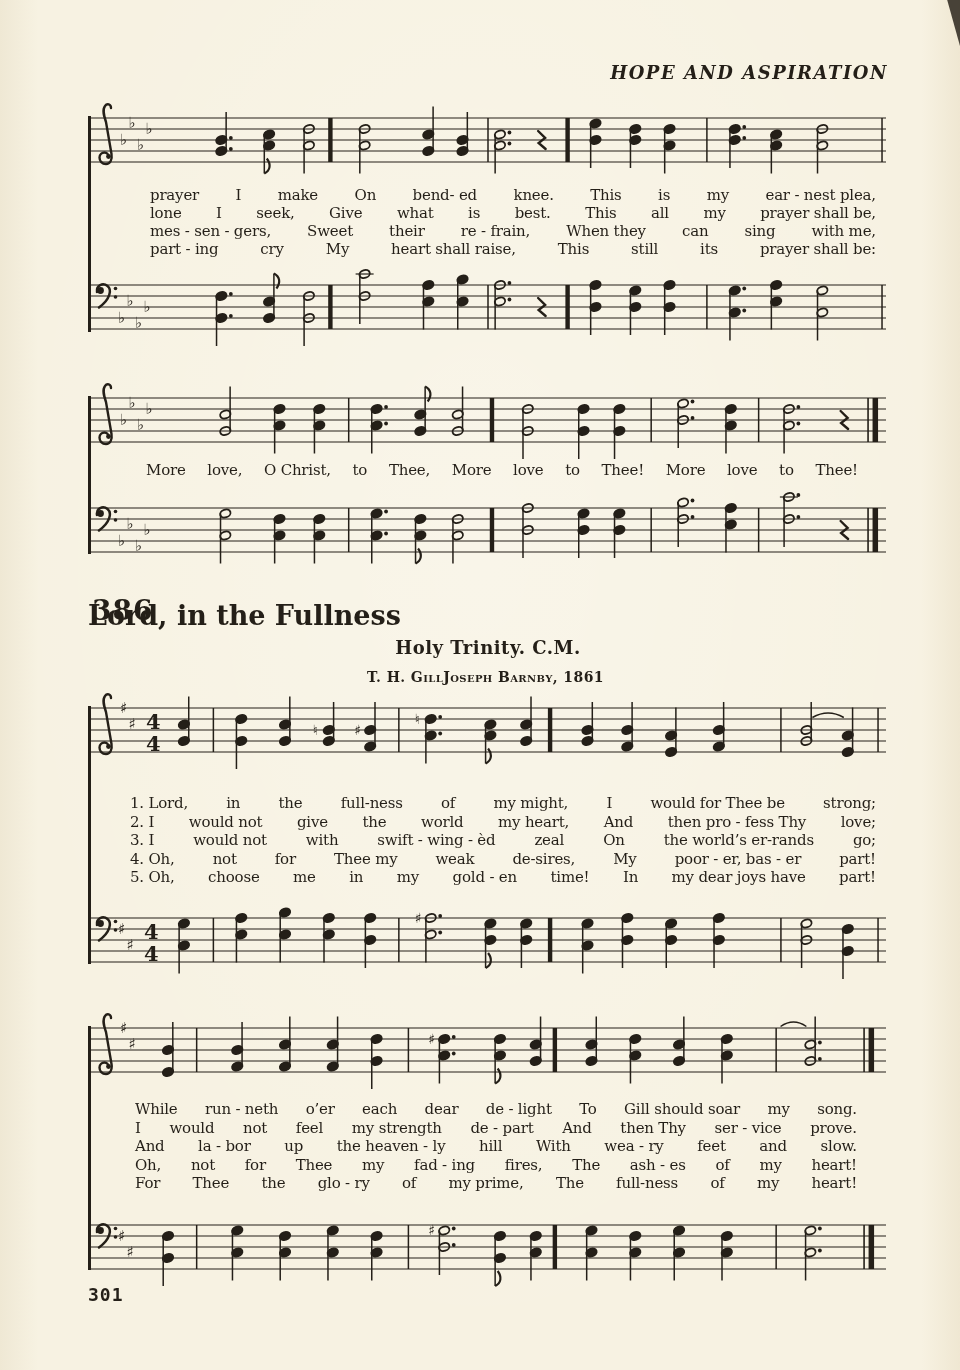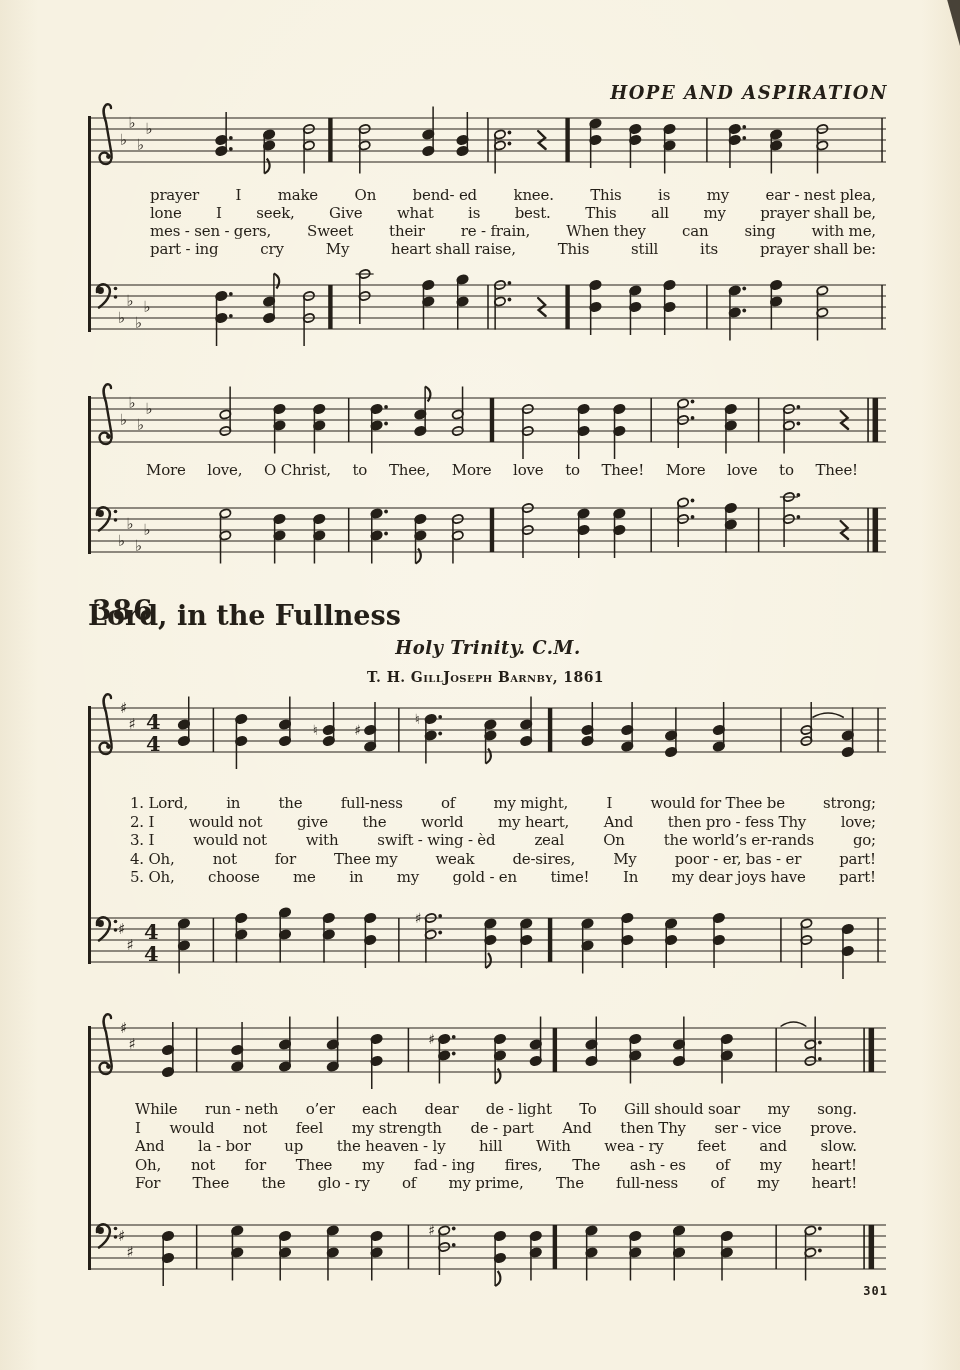--- a/index.html
+++ b/index.html
@@ -15,21 +15,21 @@
   }
   .corner-artifact{
     position:absolute;top:0;right:0;width:16px;height:46px;
     background:#2a241c;
     clip-path:polygon(100% 0,20% 0,100% 100%);
     opacity:.85;
   }
   .running-header{
     position:absolute;top:62px;left:0;width:888px;
     text-align:right;font-style:italic;font-weight:bold;
-    font-size:18px;letter-spacing:1.5px;margin-top:20px;
+    font-size:18px;letter-spacing:1.5px;
   }
   .lyrics{
     position:absolute;
   }
   .lyric-line{
     display:flex;justify-content:space-between;align-items:baseline;
     height:18px;
     font-weight:normal;font-size:15px;line-height:18px;
     letter-spacing:-0.2px;white-space:pre;
   }
@@ -43,30 +43,30 @@
   .hymn-number{
     position:absolute;left:92px;top:594px;
     font-size:28px;font-weight:bold;letter-spacing:1px;text-align:right;
   }
   .hymn-title{
     position:absolute;left:88px;top:600px;width:800px;text-align:left;
     font-size:27px;font-weight:bold;
   }
   .hymn-subtitle{
     position:absolute;left:88px;top:637px;width:800px;text-align:center;
-    font-size:18px;font-weight:bold;letter-spacing:.5px;font-style:italic;
+    font-size:18px;font-weight:bold;letter-spacing:.5px;
   }
   .byline{
     position:absolute;left:115px;top:669px;width:741px;
     display:flex;justify-content:center;
     font-size:14px;font-weight:bold;font-variant:small-caps;letter-spacing:.4px;
   }
   .page-number{
-    position:absolute;left:88px;top:1284px;width:800px;text-align:right;
-    font-size:12px;font-weight:bold;letter-spacing:1px;
+    position:absolute;left:88px;top:1284px;width:800px;text-align:left;
+    font-size:18px;font-weight:bold;letter-spacing:1px;
     font-family:"DejaVu Sans Mono","Liberation Mono",monospace;
   }
   .sys-line{position:absolute;width:3px;background:#241f18;}
   svg.staff{position:absolute;left:88px;overflow:visible;}
 </style>
 </head>
 <body>
 
 <div class="page">
   <div class="corner-artifact"></div>

